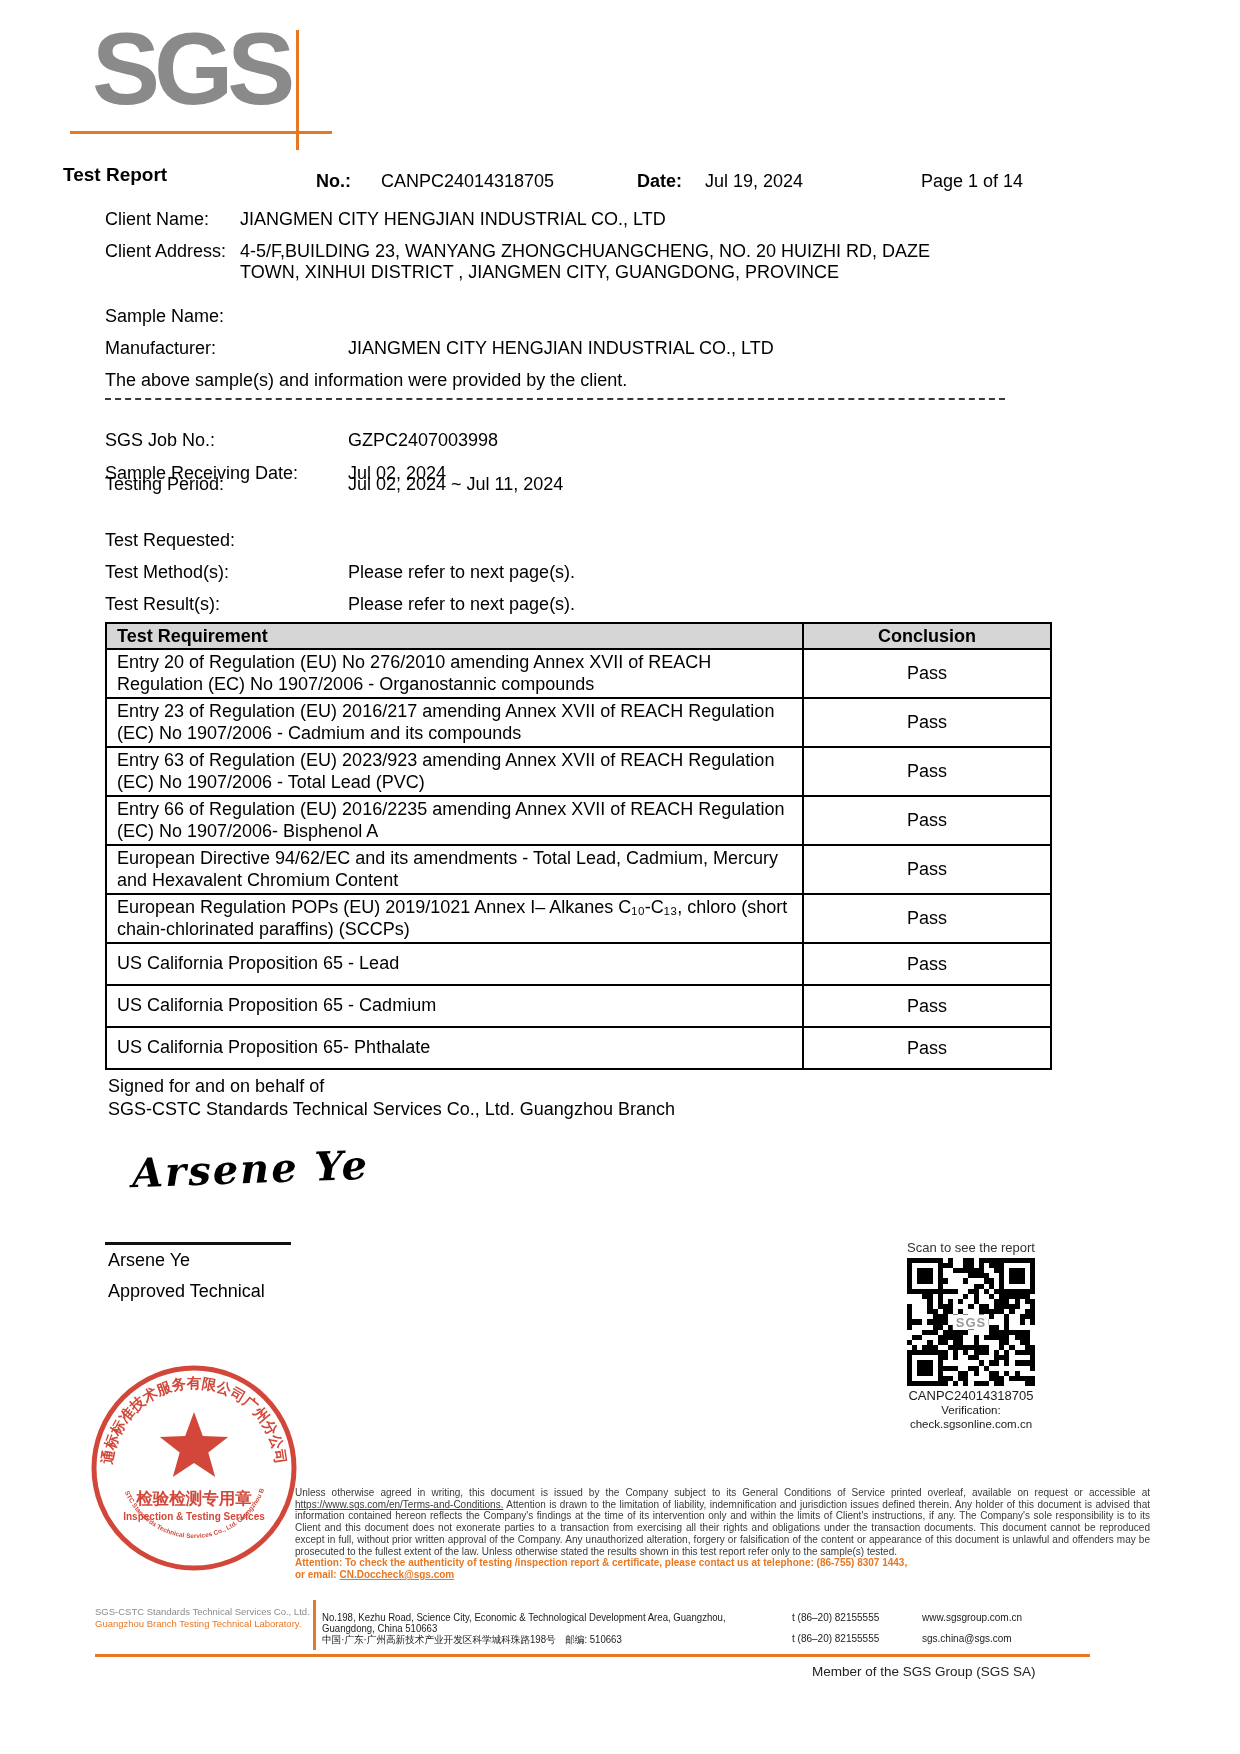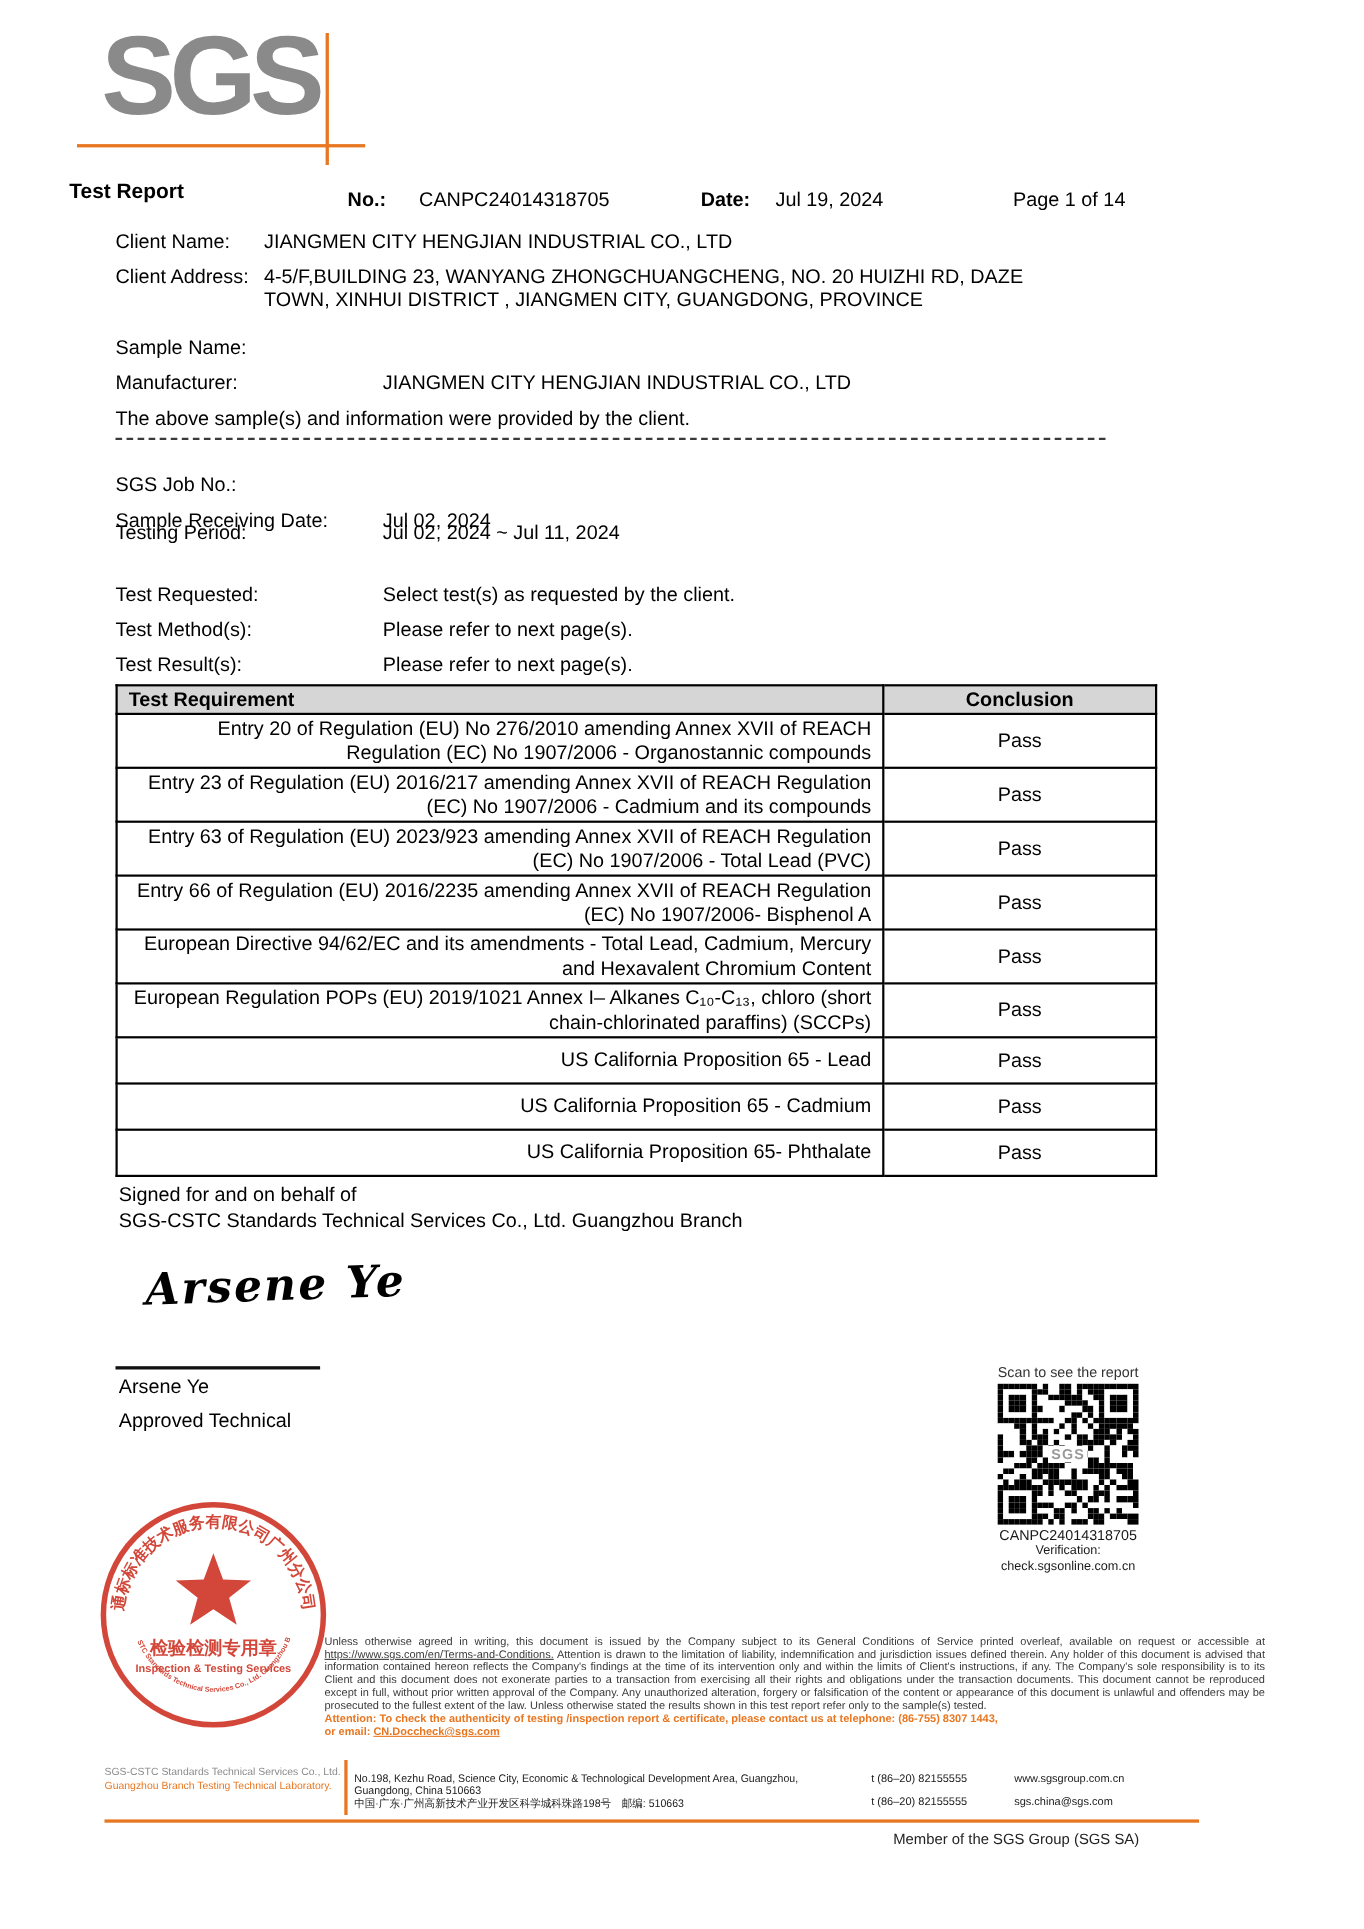--- a/index.html
+++ b/index.html
@@ -24,21 +24,21 @@
   .row .lab-wide{flex:0 0 243px;}
   .row .val{flex:1;}
   .dashes{position:absolute;left:105px;top:398px;width:900px;border-top:2px dashed #3a3a3a;}
 
   
   .rtable{position:absolute;left:105px;top:622px;width:901px;border-collapse:collapse;font-size:18px;table-layout:fixed;}
   .rtable th,.rtable td{border:2px solid #000;}
   .rtable th{background:#d6d6d6;height:22px;padding:1px 10px;font-size:18px;}
   .th-req{text-align:left;width:675px;}
   .th-conc{text-align:center;width:226px;}
-  .rtable td.req{padding:2px 10px;line-height:21.5px;text-align:right;vertical-align:middle;}
+  .rtable td.req{padding:2px 10px;line-height:21.5px;text-align:left;vertical-align:middle;}
   .rtable td.conc{text-align:center;vertical-align:middle;}
   .rtable tr.r2{height:46px;}
   .rtable tr.r1{height:42px;}
 
   
   .sig-for1{position:absolute;left:108px;top:1076px;font-size:18px;}
   .sig-for2{position:absolute;left:108px;top:1099px;font-size:18px;}
   .sig-script{position:absolute;left:132px;top:1145px;font-size:40px;font-weight:bold;font-family:"DejaVu Serif",serif;font-style:italic;transform:rotate(-2deg);letter-spacing:2px;}
   .sig-line{position:absolute;left:105px;top:1242px;width:186px;height:3px;background:#111;}
   .sig-name{position:absolute;left:108px;top:1250px;font-size:18px;}
@@ -100,32 +100,32 @@
 </div>
 <div class="row" style="top:338px;width:930px;">
   <span class="lab-wide">Manufacturer:</span>
   <span class="val">JIANGMEN CITY HENGJIAN INDUSTRIAL CO., LTD</span>
 </div>
 <div class="row" style="top:370px;width:930px;">The above sample(s) and information were provided by the client.</div>
 <div class="dashes"></div>
 
 <div class="row" style="top:430px;width:930px;">
   <span class="lab-wide">SGS Job No.:</span>
+  <span class="val">GZPC2407003998</span>
 </div>
 <div class="row" style="top:463px;width:930px;">
   <span class="lab-wide">Sample Receiving Date:</span>
   <span class="val">Jul 02, 2024</span>
 </div>
 <div class="row" style="top:474px;width:930px;">
   <span class="lab-wide">Testing Period:</span>
   <span class="val">Jul 02, 2024 ~ Jul 11, 2024</span>
 </div>
 <div class="row" style="top:530px;width:930px;">
   <span class="lab-wide">Test Requested:</span>
-  <span class="val">Select test(s) as requested by the client.</span>
 </div>
 <div class="row" style="top:562px;width:930px;">
   <span class="lab-wide">Test Method(s):</span>
   <span class="val">Please refer to next page(s).</span>
 </div>
 <div class="row" style="top:594px;width:930px;">
   <span class="lab-wide">Test Result(s):</span>
   <span class="val">Please refer to next page(s).</span>
 </div>
 

